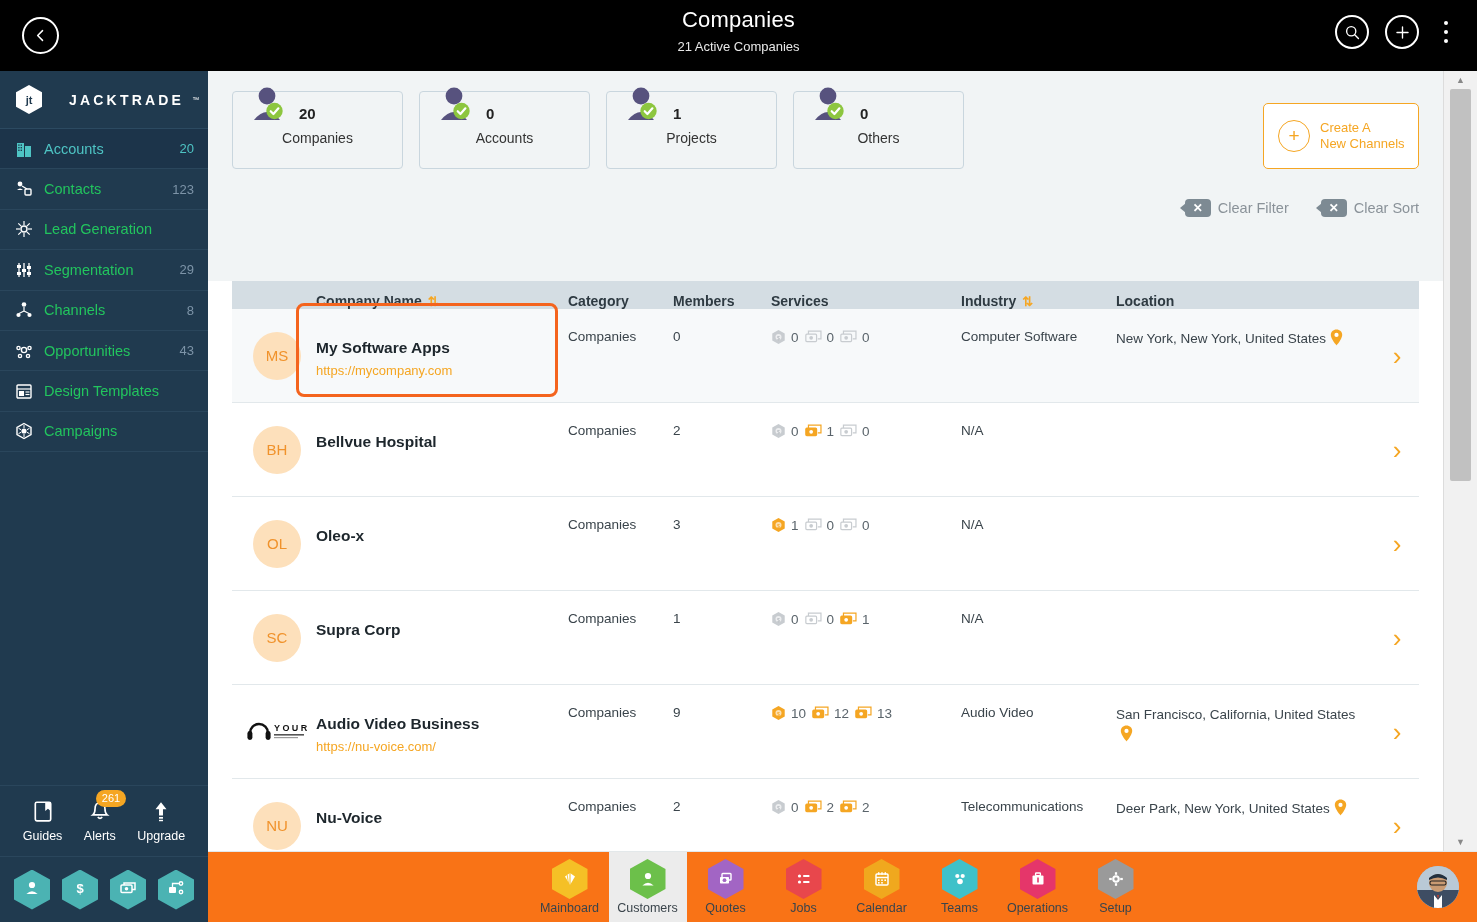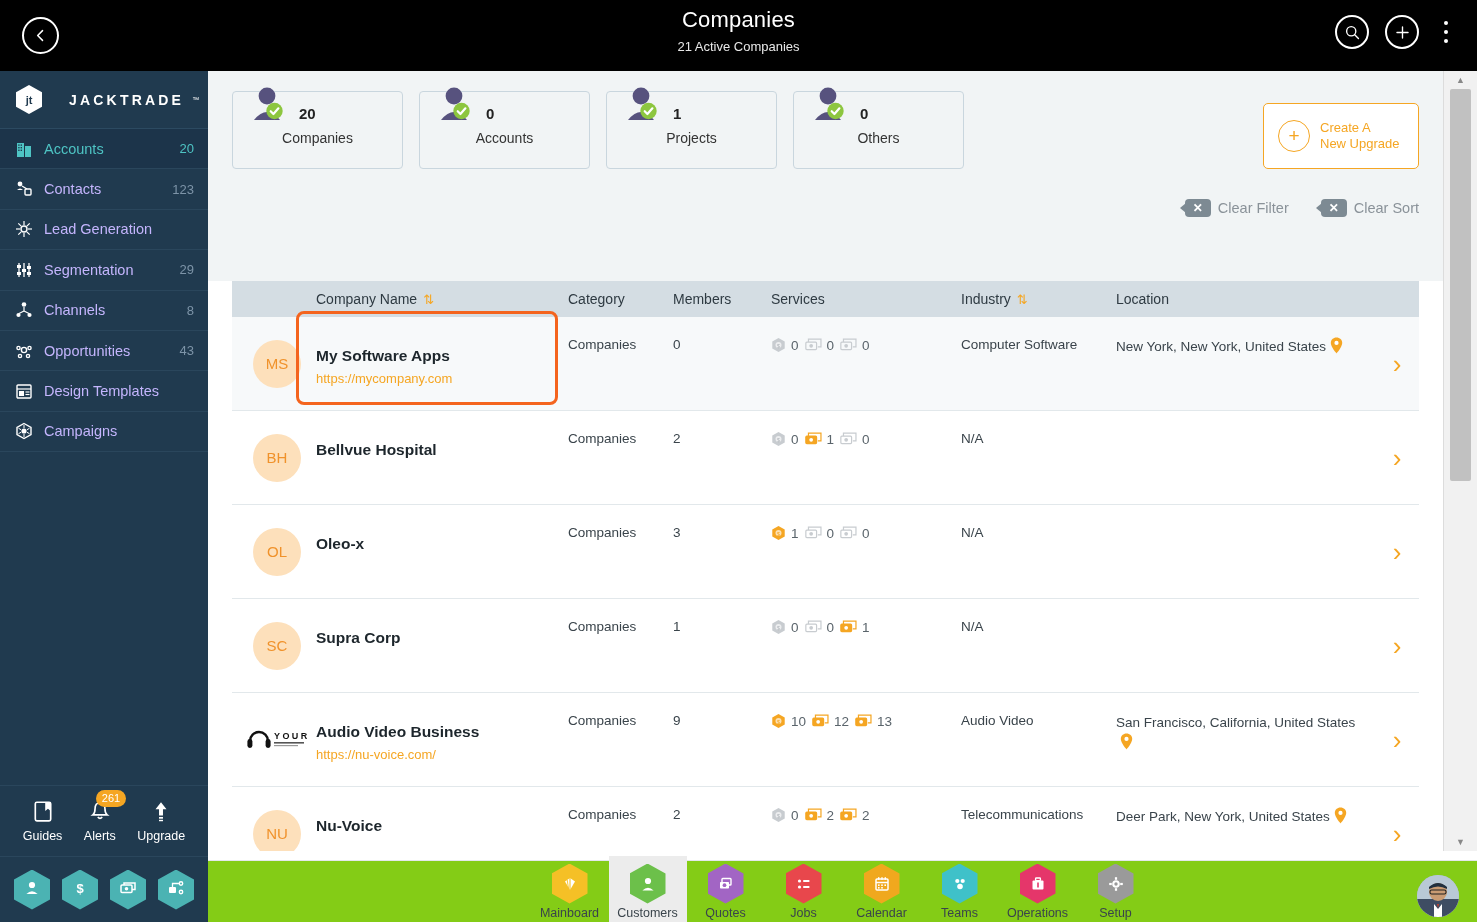--- a/index.html
+++ b/index.html
@@ -51,21 +51,21 @@
   .brand-tm { font-size: 7px; vertical-align: super; letter-spacing: 0; }
 
   .nav { flex: 0 0 auto; }
   .nav-item {
     height: 40.4px; display: flex; align-items: center; padding: 0 14px 0 14px;
     border-bottom: 1px solid #2a465c; cursor: pointer; gap: 10px;
   }
   .nav-item.active { background: #1c3purple; }
   .nav-item.active .nav-label { color: #4ec4c4; }
   .nav-ico { width: 20px; height: 20px; flex: 0 0 20px; display: flex; align-items: center; justify-content: center; }
-  .nav-label { font-size: 14.5px; flex: 1; color: #c4b5fd; }
+  .nav-label { font-size: 14.5px; flex: 1; color: #22c55e; }
   .nav-count { font-size: 13px; color: #7d94a8; }
   .nav-item.active .nav-count { color: #4ec4c4; }
 
   .sb-spacer { flex: 1; }
   .sb-tools {
     height: 72px; border-top: 1px solid #2a465c; border-bottom: 1px solid #2a465c;
     display: flex; align-items: center; justify-content: space-around; padding: 0 12px;
   }
   .sb-tool { display: flex; flex-direction: column; align-items: center; gap: 3px; cursor: pointer; position: relative; }
   .sb-tool-label { font-size: 12.5px; color: #fff; }
@@ -117,22 +117,22 @@
   .clear-x:after {
     content: ""; position: absolute; left: -5px; top: 4px;
     border-top: 5px solid transparent; border-bottom: 5px solid transparent;
     border-right: 6px solid #7d8a93;
   }
   .clear-label { color: #8a9299; font-size: 14.5px; }
 
   
   .table-wrap { padding: 0 24px; background: #fff; }
   .thead {
-    display: flex; align-items: center; height: 36px; background: #d4dde3;
-    font-size: 14px; font-weight: 400; color: #2e3a42;
+    display: flex; align-items: flex-end; height: 28px; background: #d4dde3;
+    font-size: 14px; font-weight: 700; color: #2e3a42;
   }
   .row {
     display: flex; align-items: stretch; min-height: 94px; border-bottom: 1px solid #e2e8eb;
     background: #fff; cursor: pointer; position: relative;
   }
   .row.alt { background: #f7f9fa; }
   .c-logo { width: 84px; display: flex; align-items: center; justify-content: center; padding-left: 6px; }
   .c-name { width: 252px; padding-top: 30px; }
   .c-cat  { width: 105px; padding-top: 20px; }
   .c-mem  { width: 98px; padding-top: 20px; }
@@ -171,22 +171,22 @@
   .sbar {
     position: absolute; right: 0; top: 71px; width: 34px; height: 780px;
     background: #f1f1f1; border-left: 1px solid #dcdcdc;
   }
   .sb-arrow { height: 18px; display: flex; align-items: center; justify-content: center; color: #888; font-size: 9px; cursor: pointer; }
   .sb-thumb { position: absolute; left: 6px; top: 18px; width: 21px; height: 392px; background: #c1c1c1; border-radius: 2px; cursor: pointer; }
   .sb-arrow.bot { position: absolute; bottom: 0; left: 0; right: 0; }
 
   
   .bottombar {
-    position: absolute; left: 208px; bottom: 0; width: 1269px; height: 62px;
-    background: #84cc16; border-top: 1px solid #e3e8ea; display: flex;
+    position: absolute; left: 208px; bottom: 0; width: 1269px; height: 71px;
+    background: #f97316; border-top: 1px solid #e3e8ea; display: flex;
     align-items: center; justify-content: center; gap: 0;
   }
   .bn {
     width: 78px; height: 71px; display: flex; flex-direction: column;
     align-items: center; justify-content: center; gap: 2px; cursor: pointer;
   }
   .bn.active { background: #ececec; }
   .bn-hex {
     width: 36px; height: 40px; display: flex; align-items: center; justify-content: center;
     clip-path: polygon(50% 0%, 100% 25%, 100% 75%, 50% 100%, 0% 75%, 0% 25%);
@@ -470,21 +470,21 @@
               <span class="stat-num">0</span>
             </div>
             <div class="stat-label">Others</div>
           </div>
         </div>
 
       <div class="create-btn">
         <div class="plus-circle">+</div>
         <div class="create-txt">
           <div>Create A</div>
-          <div>New Upgrade</div>
+          <div>New Channels</div>
         </div>
       </div>
 
       <div class="clears" id="clears">
           <div class="clear">
             <span class="clear-x">✕</span>
             <span class="clear-label">Clear Filter</span>
           </div>
           <div class="clear">
             <span class="clear-x">✕</span>

